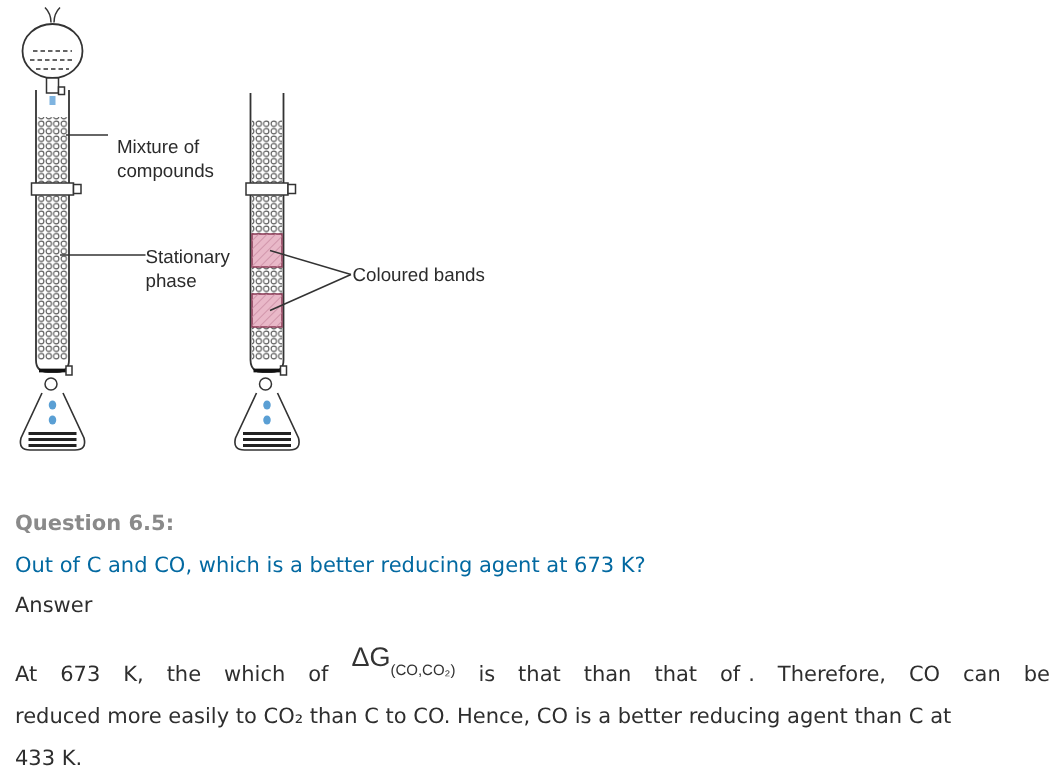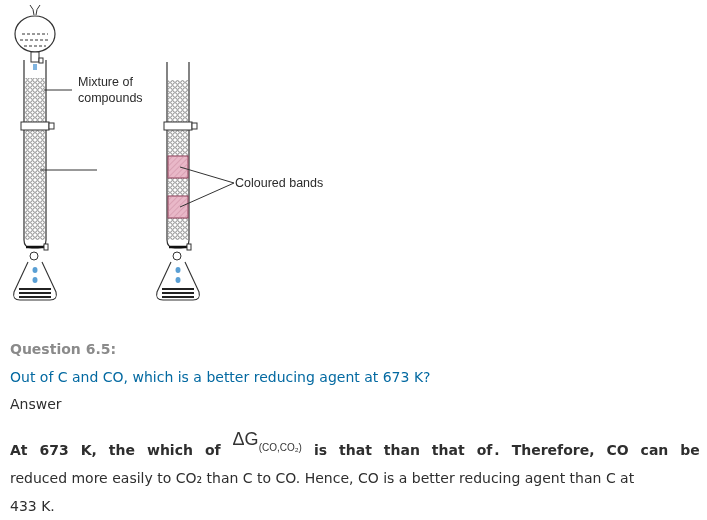--- a/index.html
+++ b/index.html
@@ -6,21 +6,21 @@
   body { width: 707px; height: 520px; position: relative; overflow: hidden; font-family: "DejaVu Sans", sans-serif; color: #2a2a2a; }
   .figure { position: absolute; left: 0; top: 0; width: 360px; height: 310px; }
   .fig-label { position: absolute; font-family: "Liberation Sans", sans-serif; font-size: 12.5px; color: #2b2b2b; line-height: 16px; }
   .q-title { position: absolute; left: 10px; top: 341px; font-size: 14px; font-weight: bold; color: #8a8a8a; }
   .q-text { position: absolute; left: 10px; top: 369px; font-size: 14px; color: #0369a1; }
   .ans-label { position: absolute; left: 10px; top: 396px; font-size: 14px; color: #2e2e2e; }
   .para { position: absolute; left: 10px; top: 424px; width: 690px; font-size: 14px; color: #2e2e2e; line-height: 28px; text-align: justify; }
   .para .line1 { display: flex; justify-content: space-between; align-items: flex-end; height: 40px; }
   .dg { font-family: Liberation Sans, sans-serif; font-size: 18px; color: #333; position: relative; top: -8px; }
   .dg sub { font-size: 10px; position: relative; top: 6px; vertical-align: baseline; }
-  .word { white-space: pre; font-weight: bold; }
+  .word { white-space: pre; }
 </style>
 </head>
 <body>
 
 <div class="figure">
   <svg width="360" height="310" viewBox="0 0 360 310">
     <defs>
       <pattern id="beads" width="5" height="5" patternUnits="userSpaceOnUse">
         <circle cx="2.5" cy="2.5" r="1.8" fill="none" stroke="#555" stroke-width="0.7"></circle>
       </pattern>
@@ -85,23 +85,27 @@
         <rect x="162" y="288" width="32" height="2"></rect>
         <rect x="162" y="292" width="32" height="2"></rect>
         <rect x="162" y="296" width="32" height="2"></rect>
       </g>
 
       <line x1="180" y1="167" x2="234" y2="183" stroke="#333" stroke-width="1"></line>
       <line x1="180" y1="207" x2="234" y2="183" stroke="#333" stroke-width="1"></line>
     </g>
   </svg>
 
-  <div class="fig-label" style="left:78px; top:74px;">
+  <div class="fig-label" style="left:78px; top:90px;">
     <div>Mixture of</div>
     <div>compounds</div>
+  </div>
+  <div class="fig-label" style="left:97px; top:163px;">
+    <div>Stationary</div>
+    <div>phase</div>
   </div>
   <div class="fig-label" style="left:235px; top:175px;">Coloured bands</div>
 </div>
 
 <div class="q-title">Question 6.5:</div>
 <div class="q-text">Out of C and CO, which is a better reducing agent at 673 K?</div>
 <div class="ans-label">Answer</div>
 
 <div class="para">
   <div class="line1">

